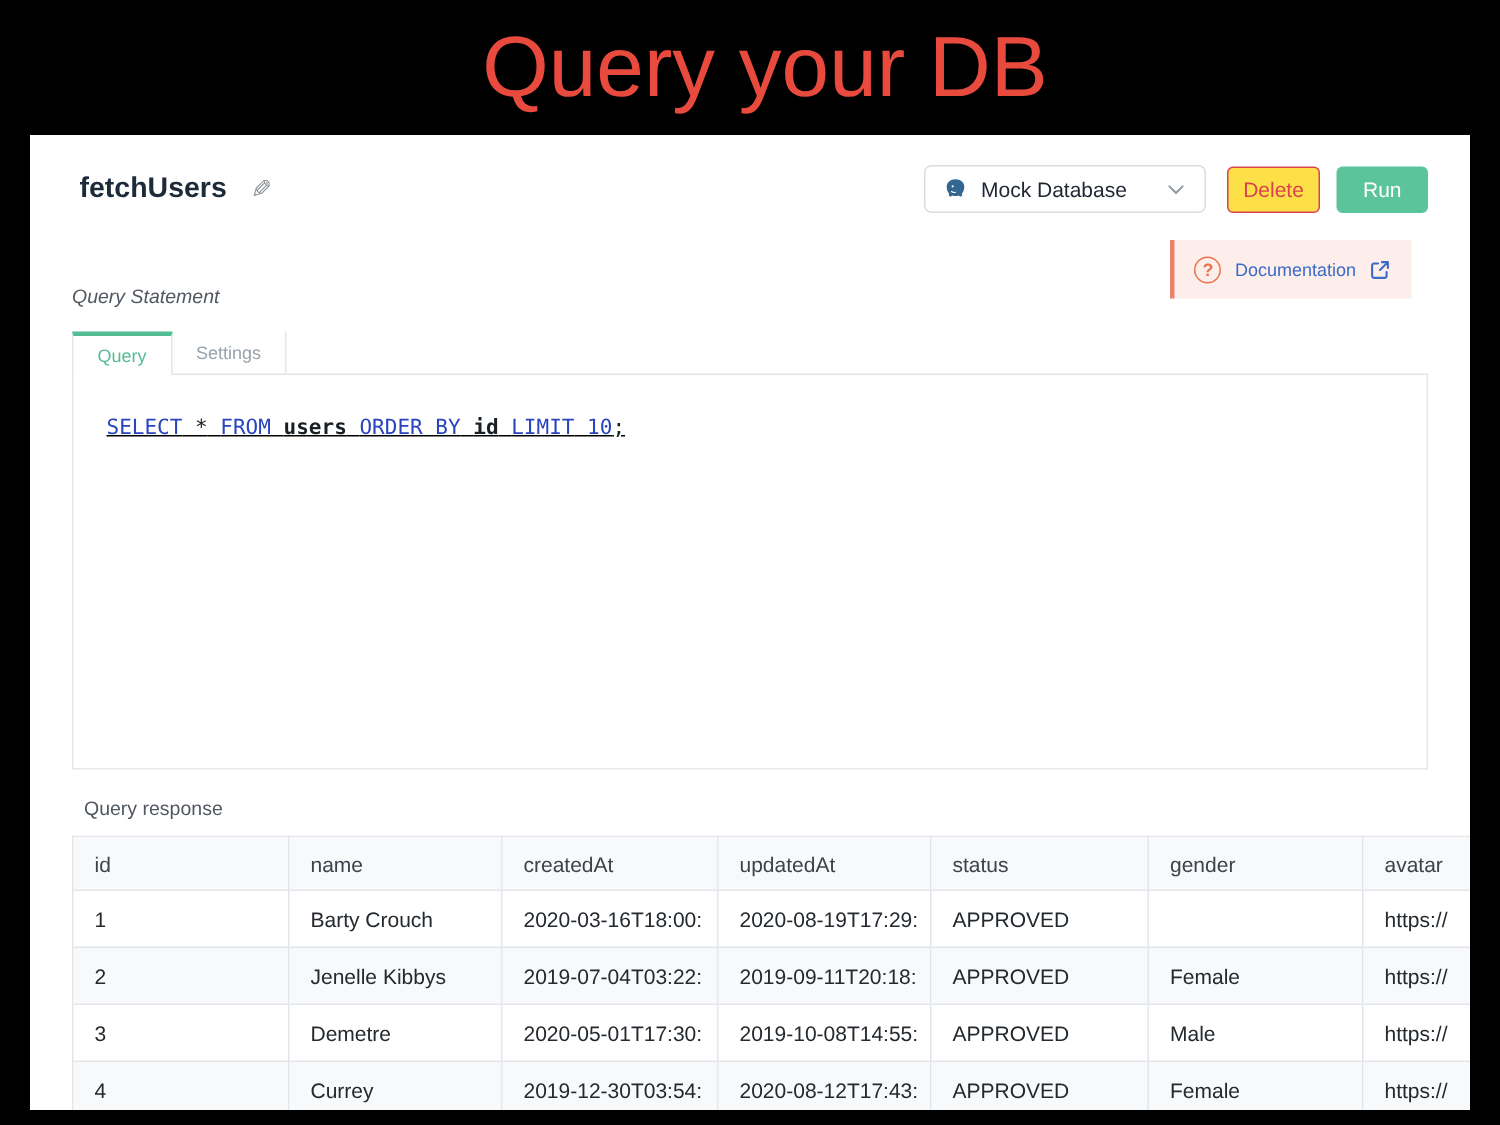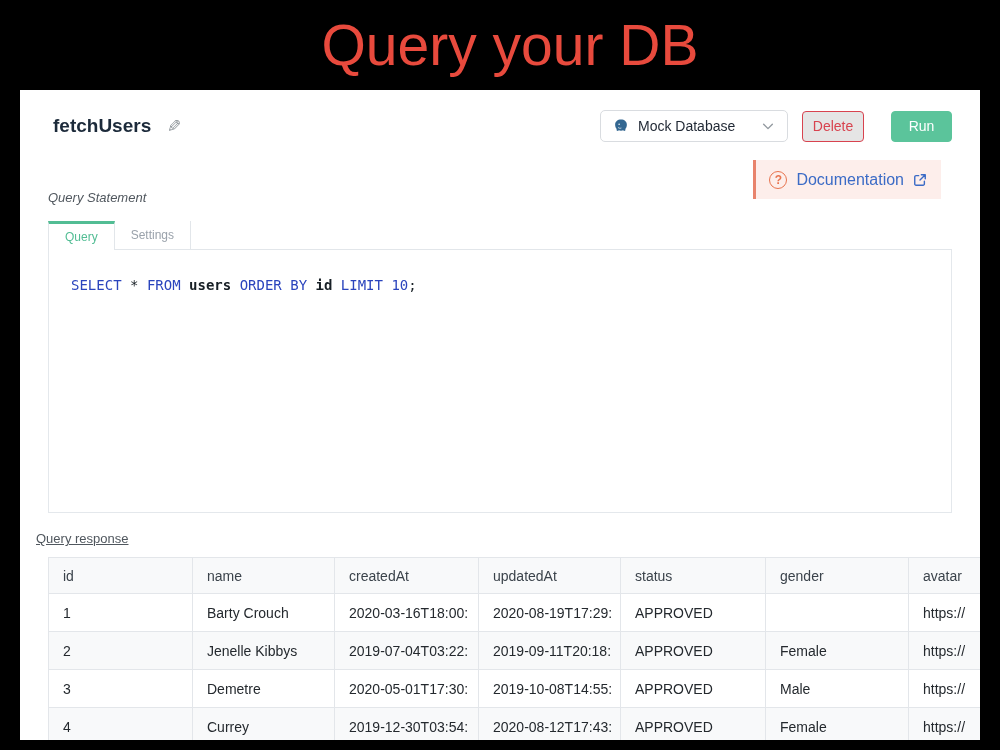--- a/index.html
+++ b/index.html
@@ -50,42 +50,42 @@
     background:#fff; cursor:pointer;
   }
   .ds-select .ds-label { font-size:14px; color:#1f2733; flex:1; }
   .btn {
     height:31px; border-radius:4px; font-size:14px;
     display:flex; align-items:center; justify-content:center;
     cursor:pointer; font-family:"Liberation Sans",sans-serif;
   }
   .btn-delete {
     width:62px; margin-left:14px;
-    background:#e5e5e5; border:1px solid #d8434f; color:#d8434f;
+    background:#fde047; border:1px solid #d8434f; color:#d8434f;
   }
   .btn-run {
-    width:61px; margin-left:27px;
+    width:61px; margin-left:11px;
     background:#5bc49b; border:1px solid #5bc49b; color:#fff;
   }
 
   
   .docs-box {
     position:absolute; top:70px; right:39px; height:39px;
     background:#fdeeeb;
     border-left:3px solid #e8836c;
     display:flex; align-items:center;
     padding:0 14px 0 13px; gap:9px;
     cursor:pointer;
   }
   .q-icon {
     width:18px; height:18px; border:1.5px solid #e8744f; border-radius:50%;
     color:#e8744f; font-size:12px; font-weight:bold;
     display:flex; align-items:center; justify-content:center;
   }
-  .docs-label { font-size:16px; color:#3b6bc6; }
+  .docs-label { font-size:12px; color:#3b6bc6; }
 
   
   .section-label { font-size:13px; color:#50575e; }
   .qs-label { position:absolute; left:28px; top:100px;font-style:italic; }
 
   .tabs {
     position:absolute; left:28px; top:131px; width:904px; height:29px;
     display:flex; align-items:stretch;
     border-bottom:1px solid #e2e6ea;
   }
@@ -106,29 +106,29 @@
 
   .editor {
     position:absolute; left:28px; top:160px; width:904px; height:263px;
     border:1px solid #e4e8ec; border-top:none;
     background:#fff;
     cursor:text;
   }
   .sql-line {
     padding:27px 0 0 22px;
     font-family:"DejaVu Sans Mono","Liberation Mono",monospace;
-    font-size:14px; white-space:pre;
+    font-size:14px; white-space:pre;text-decoration:underline;
   }
   .tok-kw  { color:#2a44bd; }
   .tok-num { color:#2a44bd; }
   .tok-id  { color:#182026; font-weight:bold; }
   .tok-pl  { color:#182026; }
 
   
-  .qr-label { position:absolute; left:16px; top:441px;text-decoration:underline; }
+  .qr-label { position:absolute; left:36px; top:441px; }
   .table-wrap {
     position:absolute; left:28px; top:467px; width:932px; height:190px;
     overflow:hidden;
   }
   table { border-collapse:collapse; table-layout:fixed; width:1020px; }
   th, td {
     border:1px solid #e3e6ea;
     text-align:left; padding:0 0 0 14px;
     font-size:14px; white-space:nowrap; overflow:hidden;
   }

